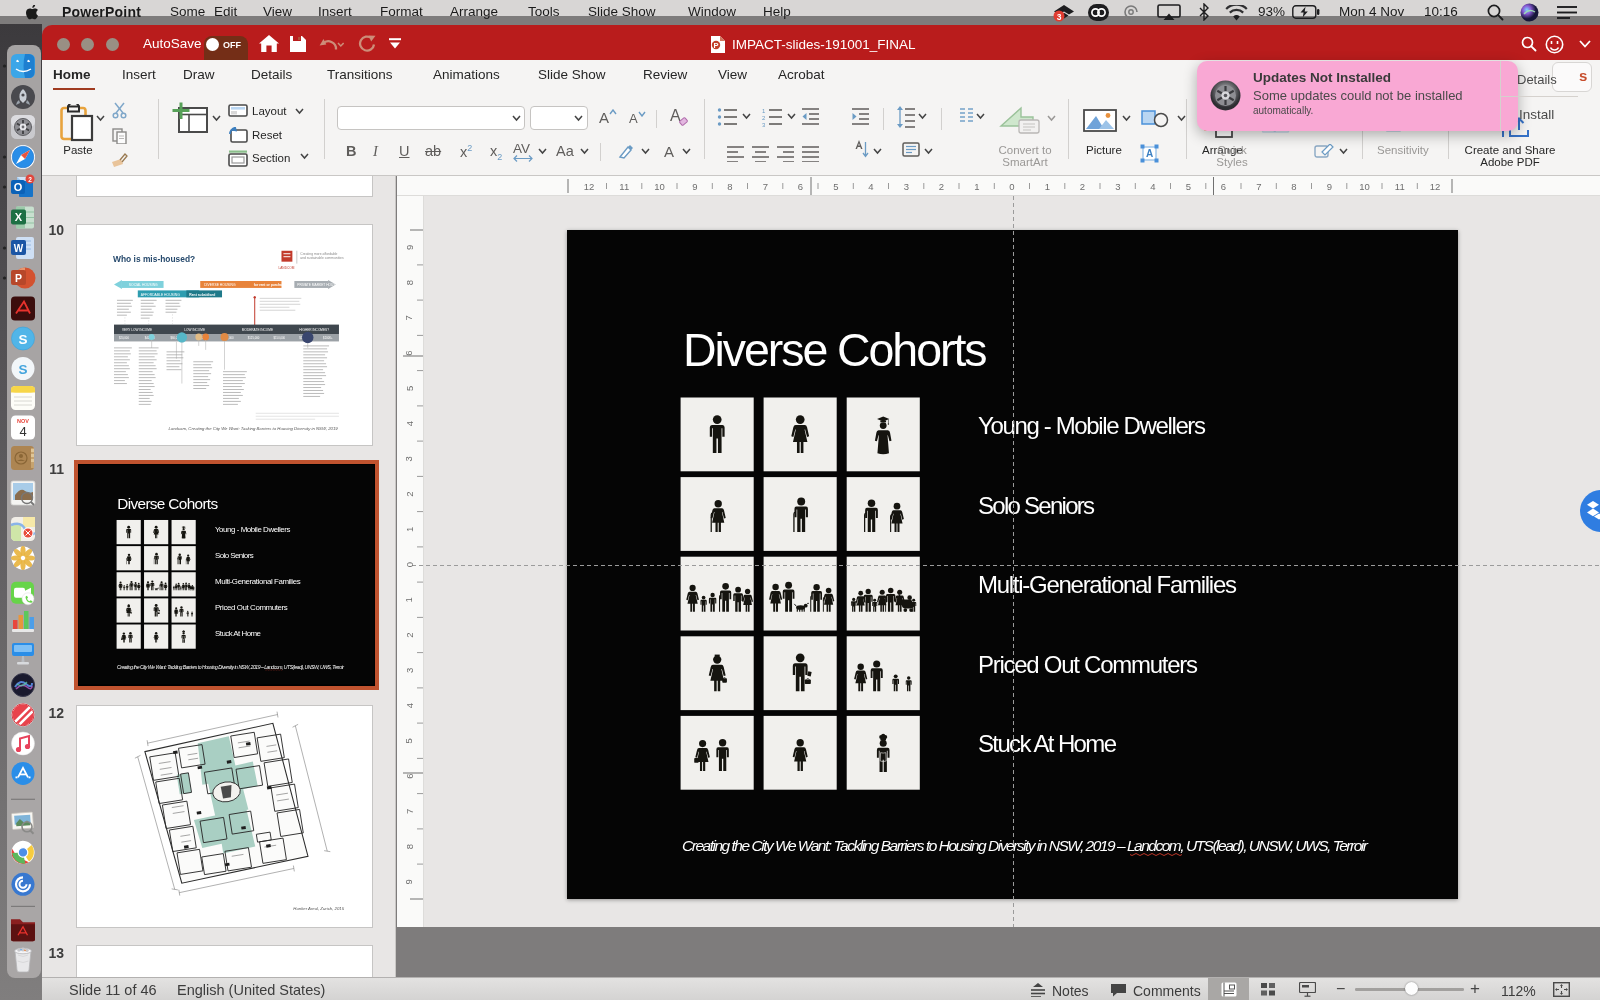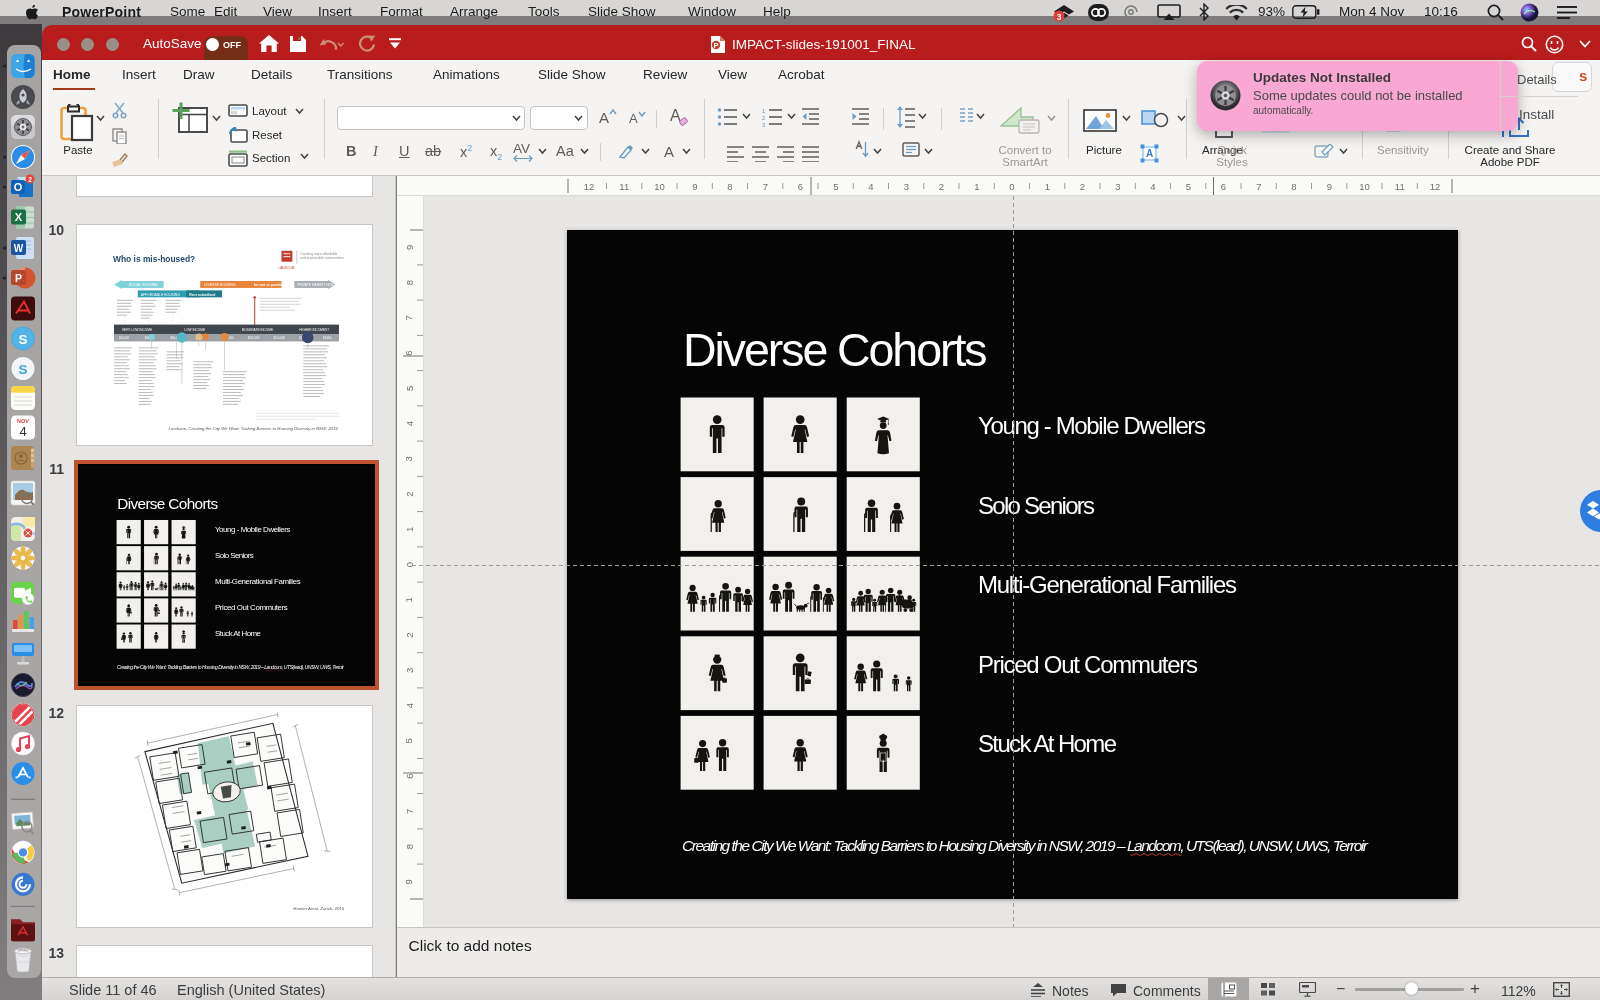--- a/index.html
+++ b/index.html
@@ -1087,23 +1087,20 @@
         <text x="13" y="653" transform="rotate(-90 13 650.5)">8</text>
         <text x="13" y="688" transform="rotate(-90 13 685.8)">9</text>
     </g>
     <g stroke="#9a9a9a" stroke-width="1">
       <path d="M20 68.9 H26 M20 104.1 H26 M20 139.4 H26 M20 174.6 H26 M20 209.9 H26 M20 245.1 H26 M20 280.4 H26 M20 315.6 H26 M20 350.9 H26 M20 386.1 H26 M20 421.4 H26 M20 456.6 H26 M20 491.9 H26 M20 527.1 H26 M20 562.4 H26 M20 597.6 H26 M20 632.9 H26 M20 668.1 H26"></path>
     </g>
     <g stroke="#707070" stroke-width="1">
         <path d="M13 34 H26 M13 703 H26 M6 160 H26 M6 577 H26"></path>
       </g>
   </svg>
-  <div class="abs" id="notes">
-      <span style="position:absolute;left:11.5px;top:8.5px;font-size:15.5px;">Click to add notes</span>
-    </div>
   <div class="abs" id="statusbar">
     <span class="abs" style="left:27px;top:4px;">Slide 11 of 46</span>
     <span class="abs" style="left:135px;top:4px;">English (United States)</span>
     <svg class="abs" style="left:988px;top:4px" width="16" height="15" viewBox="0 0 16 15">
       <path d="M8 1 L13 5 H3 Z" fill="#444"></path>
         <g stroke="#444" stroke-width="1.6">
           <line x1="1" y1="8" x2="15" y2="8"></line>
           <line x1="1" y1="11.5" x2="15" y2="11.5"></line>
           <line x1="1" y1="15" x2="11" y2="15"></line>
         </g>

